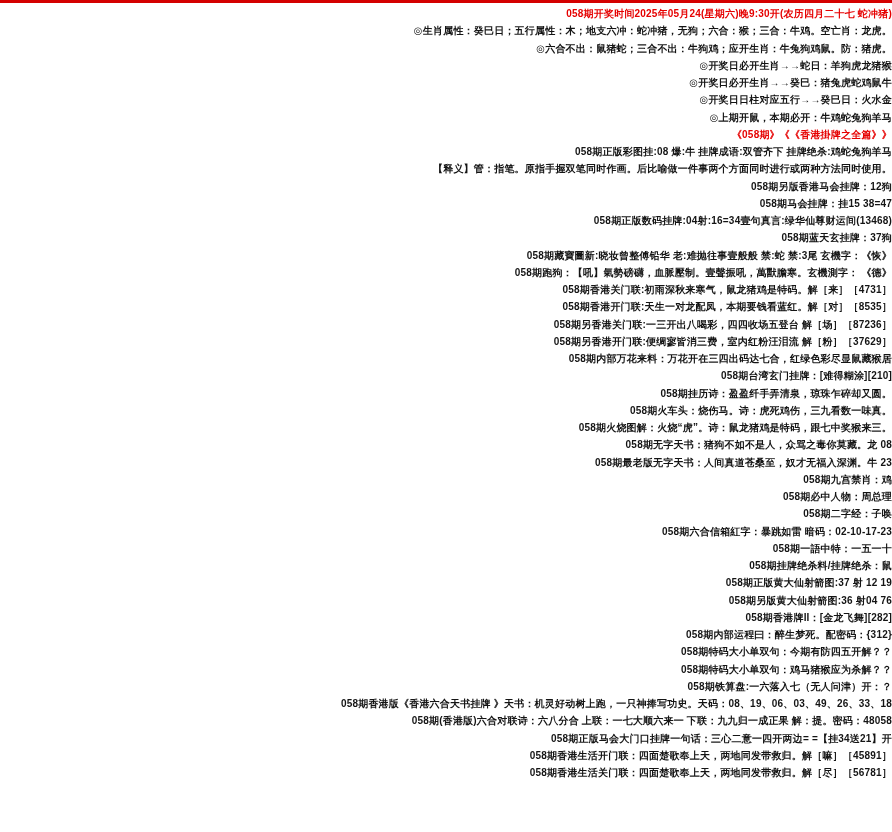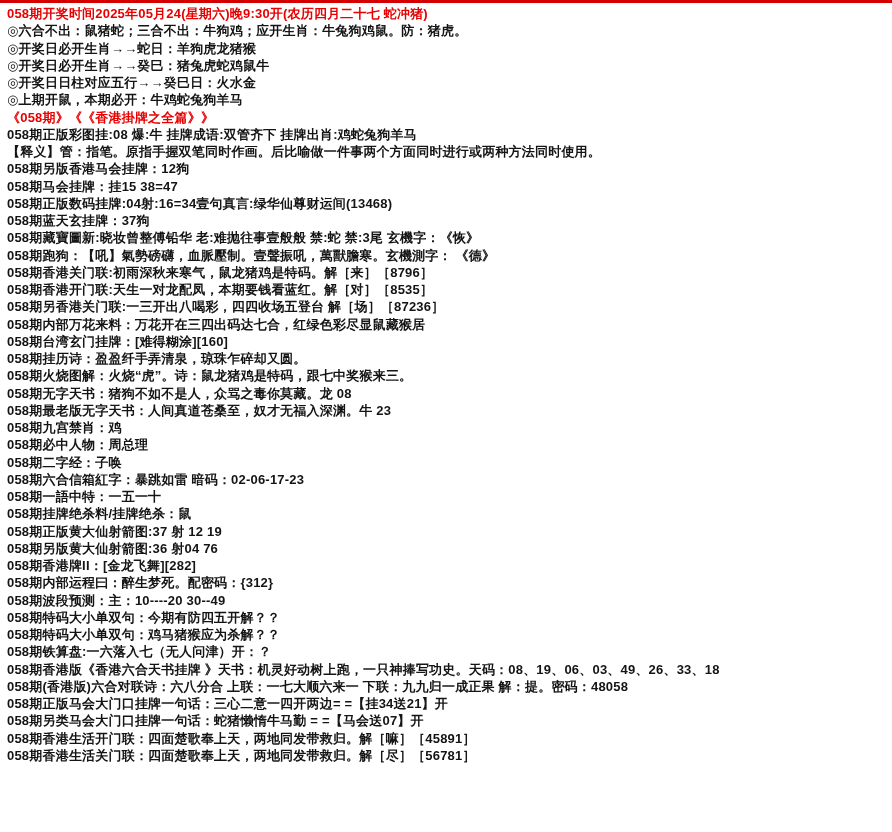--- a/index.html
+++ b/index.html
@@ -13,73 +13,75 @@
     box-sizing: border-box;
     width: 892px;
     height: 832px;
     border-top: 3px solid var(--rule-color, #d40000);
     padding: 2px 0 0 7px;
     background: var(--bg-color, #ffffff);
   }
   .line {
     font-family: "Liberation Sans", "DejaVu Sans", sans-serif;
     font-weight: 700;
-    font-size: 13px;
+    font-size: 10px;
     line-height: 17.25px;
     height: 17.25px;
     color: var(--text-color, #141414);
     white-space: nowrap;
     letter-spacing: 0.2px;
     overflow: hidden;
+    text-align: right;
   }
   .line.red { color: var(--accent-red, #e60000); }
 </style>
 </head>
 <body>
 
 <div class="doc">
   <div>
       <div class="line red">058期开奖时间2025年05月24(星期六)晚9:30开(农历四月二十七 蛇冲猪)</div>
+      <div class="line">◎生肖属性：癸巳日；五行属性：木；地支六冲：蛇冲猪，无狗；六合：猴；三合：牛鸡。空亡肖：龙虎。</div>
       <div class="line">◎六合不出：鼠猪蛇；三合不出：牛狗鸡；应开生肖：牛兔狗鸡鼠。防：猪虎。</div>
       <div class="line">◎开奖日必开生肖→→蛇日：羊狗虎龙猪猴</div>
       <div class="line">◎开奖日必开生肖→→癸巳：猪兔虎蛇鸡鼠牛</div>
       <div class="line">◎开奖日日柱对应五行→→癸巳日：火水金</div>
       <div class="line">◎上期开鼠，本期必开：牛鸡蛇兔狗羊马</div>
       <div class="line red">《058期》《《香港掛牌之全篇》》</div>
-      <div class="line">058期正版彩图挂:08 爆:牛 挂牌成语:双管齐下 挂牌出肖:鸡蛇兔狗羊马</div>
+      <div class="line">058期正版彩图挂:08 爆:牛 挂牌成语:双管齐下 挂牌绝杀:鸡蛇兔狗羊马</div>
       <div class="line">【释义】管：指笔。原指手握双笔同时作画。后比喻做一件事两个方面同时进行或两种方法同时使用。</div>
       <div class="line">058期另版香港马会挂牌：12狗</div>
       <div class="line">058期马会挂牌：挂15 38=47</div>
       <div class="line">058期正版数码挂牌:04射:16=34壹句真言:绿华仙尊财运间(13468)</div>
       <div class="line">058期蓝天玄挂牌：37狗</div>
       <div class="line">058期藏寶圖新:晓妆曾整傅铅华 老:难抛往事壹般般 禁:蛇 禁:3尾 玄機字：《恢》</div>
       <div class="line">058期跑狗：【吼】氣勢磅礴，血脈壓制。壹聲振吼，萬獸膽寒。玄機測字： 《德》</div>
-      <div class="line">058期香港关门联:初雨深秋来寒气，鼠龙猪鸡是特码。解［来］［8796］</div>
+      <div class="line">058期香港关门联:初雨深秋来寒气，鼠龙猪鸡是特码。解［来］［4731］</div>
       <div class="line">058期香港开门联:天生一对龙配凤，本期要钱看蓝红。解［对］［8535］</div>
       <div class="line">058期另香港关门联:一三开出八喝彩，四四收场五登台 解［场］［87236］</div>
+      <div class="line">058期另香港开门联:便绸寥皆消三费，室内红粉汪泪流 解［粉］［37629］</div>
       <div class="line">058期内部万花来料：万花开在三四出码达七合，红绿色彩尽显鼠藏猴居</div>
-      <div class="line">058期台湾玄门挂牌：[难得糊涂][160]</div>
+      <div class="line">058期台湾玄门挂牌：[难得糊涂][210]</div>
       <div class="line">058期挂历诗：盈盈纤手弄清泉，琼珠乍碎却又圆。</div>
+      <div class="line">058期火车头：烧伤马。诗：虎死鸡伤，三九看数一味真。</div>
       <div class="line">058期火烧图解：火烧“虎”。诗：鼠龙猪鸡是特码，跟七中奖猴来三。</div>
       <div class="line">058期无字天书：猪狗不如不是人，众骂之毒你莫藏。龙 08</div>
       <div class="line">058期最老版无字天书：人间真道苍桑至，奴才无福入深渊。牛 23</div>
       <div class="line">058期九宫禁肖：鸡</div>
       <div class="line">058期必中人物：周总理</div>
       <div class="line">058期二字经：子唤</div>
-      <div class="line">058期六合信箱紅字：暴跳如雷 暗码：02-06-17-23</div>
+      <div class="line">058期六合信箱紅字：暴跳如雷 暗码：02-10-17-23</div>
       <div class="line">058期一語中特：一五一十</div>
       <div class="line">058期挂牌绝杀料/挂牌绝杀：鼠</div>
       <div class="line">058期正版黄大仙射箭图:37 射 12 19</div>
       <div class="line">058期另版黄大仙射箭图:36 射04 76</div>
       <div class="line">058期香港牌II：[金龙飞舞][282]</div>
       <div class="line">058期内部运程曰：醉生梦死。配密码：{312}</div>
-      <div class="line">058期波段预测：主：10----20 30--49</div>
       <div class="line">058期特码大小单双句：今期有防四五开解？？</div>
       <div class="line">058期特码大小单双句：鸡马猪猴应为杀解？？</div>
       <div class="line">058期铁算盘:一六落入七（无人问津）开：？</div>
       <div class="line">058期香港版《香港六合天书挂牌 》天书：机灵好动树上跑，一只神捧写功史。天码：08、19、06、03、49、26、33、18</div>
       <div class="line">058期(香港版)六合对联诗：六八分合 上联：一七大顺六来一 下联：九九归一成正果 解：提。密码：48058</div>
       <div class="line">058期正版马会大门口挂牌一句话：三心二意一四开两边= =【挂34送21】开</div>
-      <div class="line">058期另类马会大门口挂牌一句话：蛇猪懒惰牛马勤 = =【马会送07】开</div>
       <div class="line">058期香港生活开门联：四面楚歌奉上天，两地同发带救归。解［嘛］［45891］</div>
       <div class="line">058期香港生活关门联：四面楚歌奉上天，两地同发带救归。解［尽］［56781］</div>
     </div>
 </div>
 
 </body></html>

